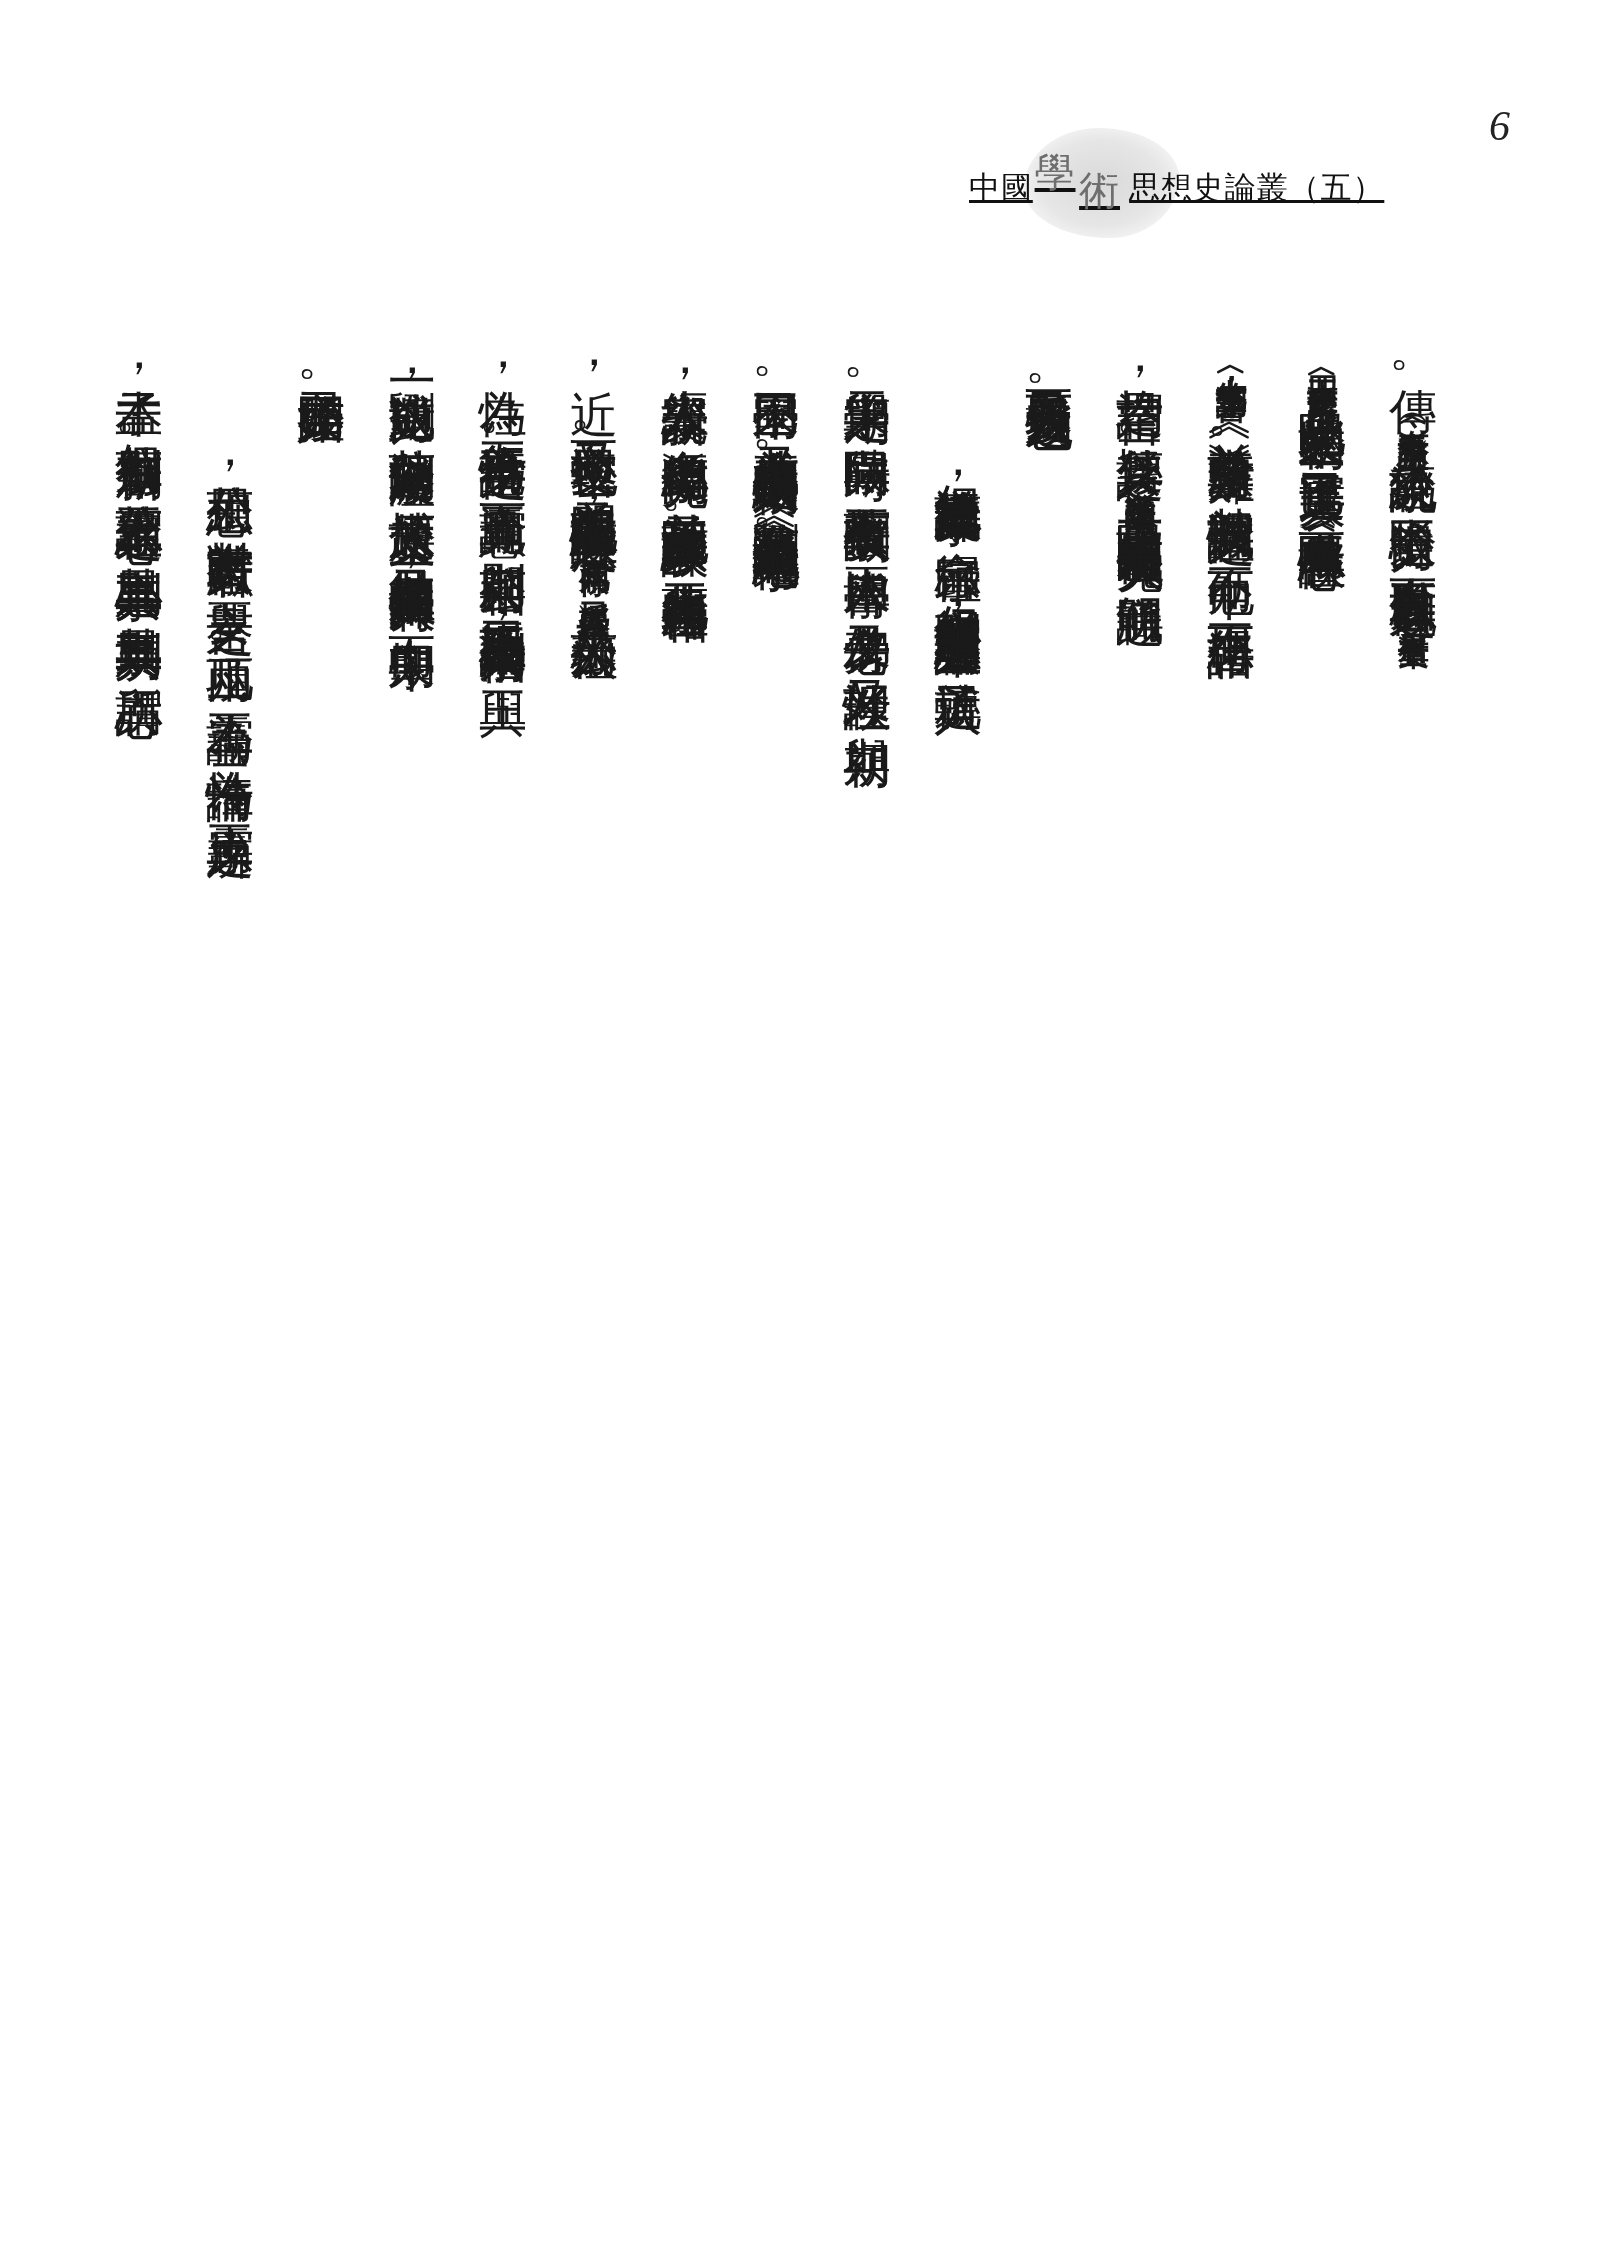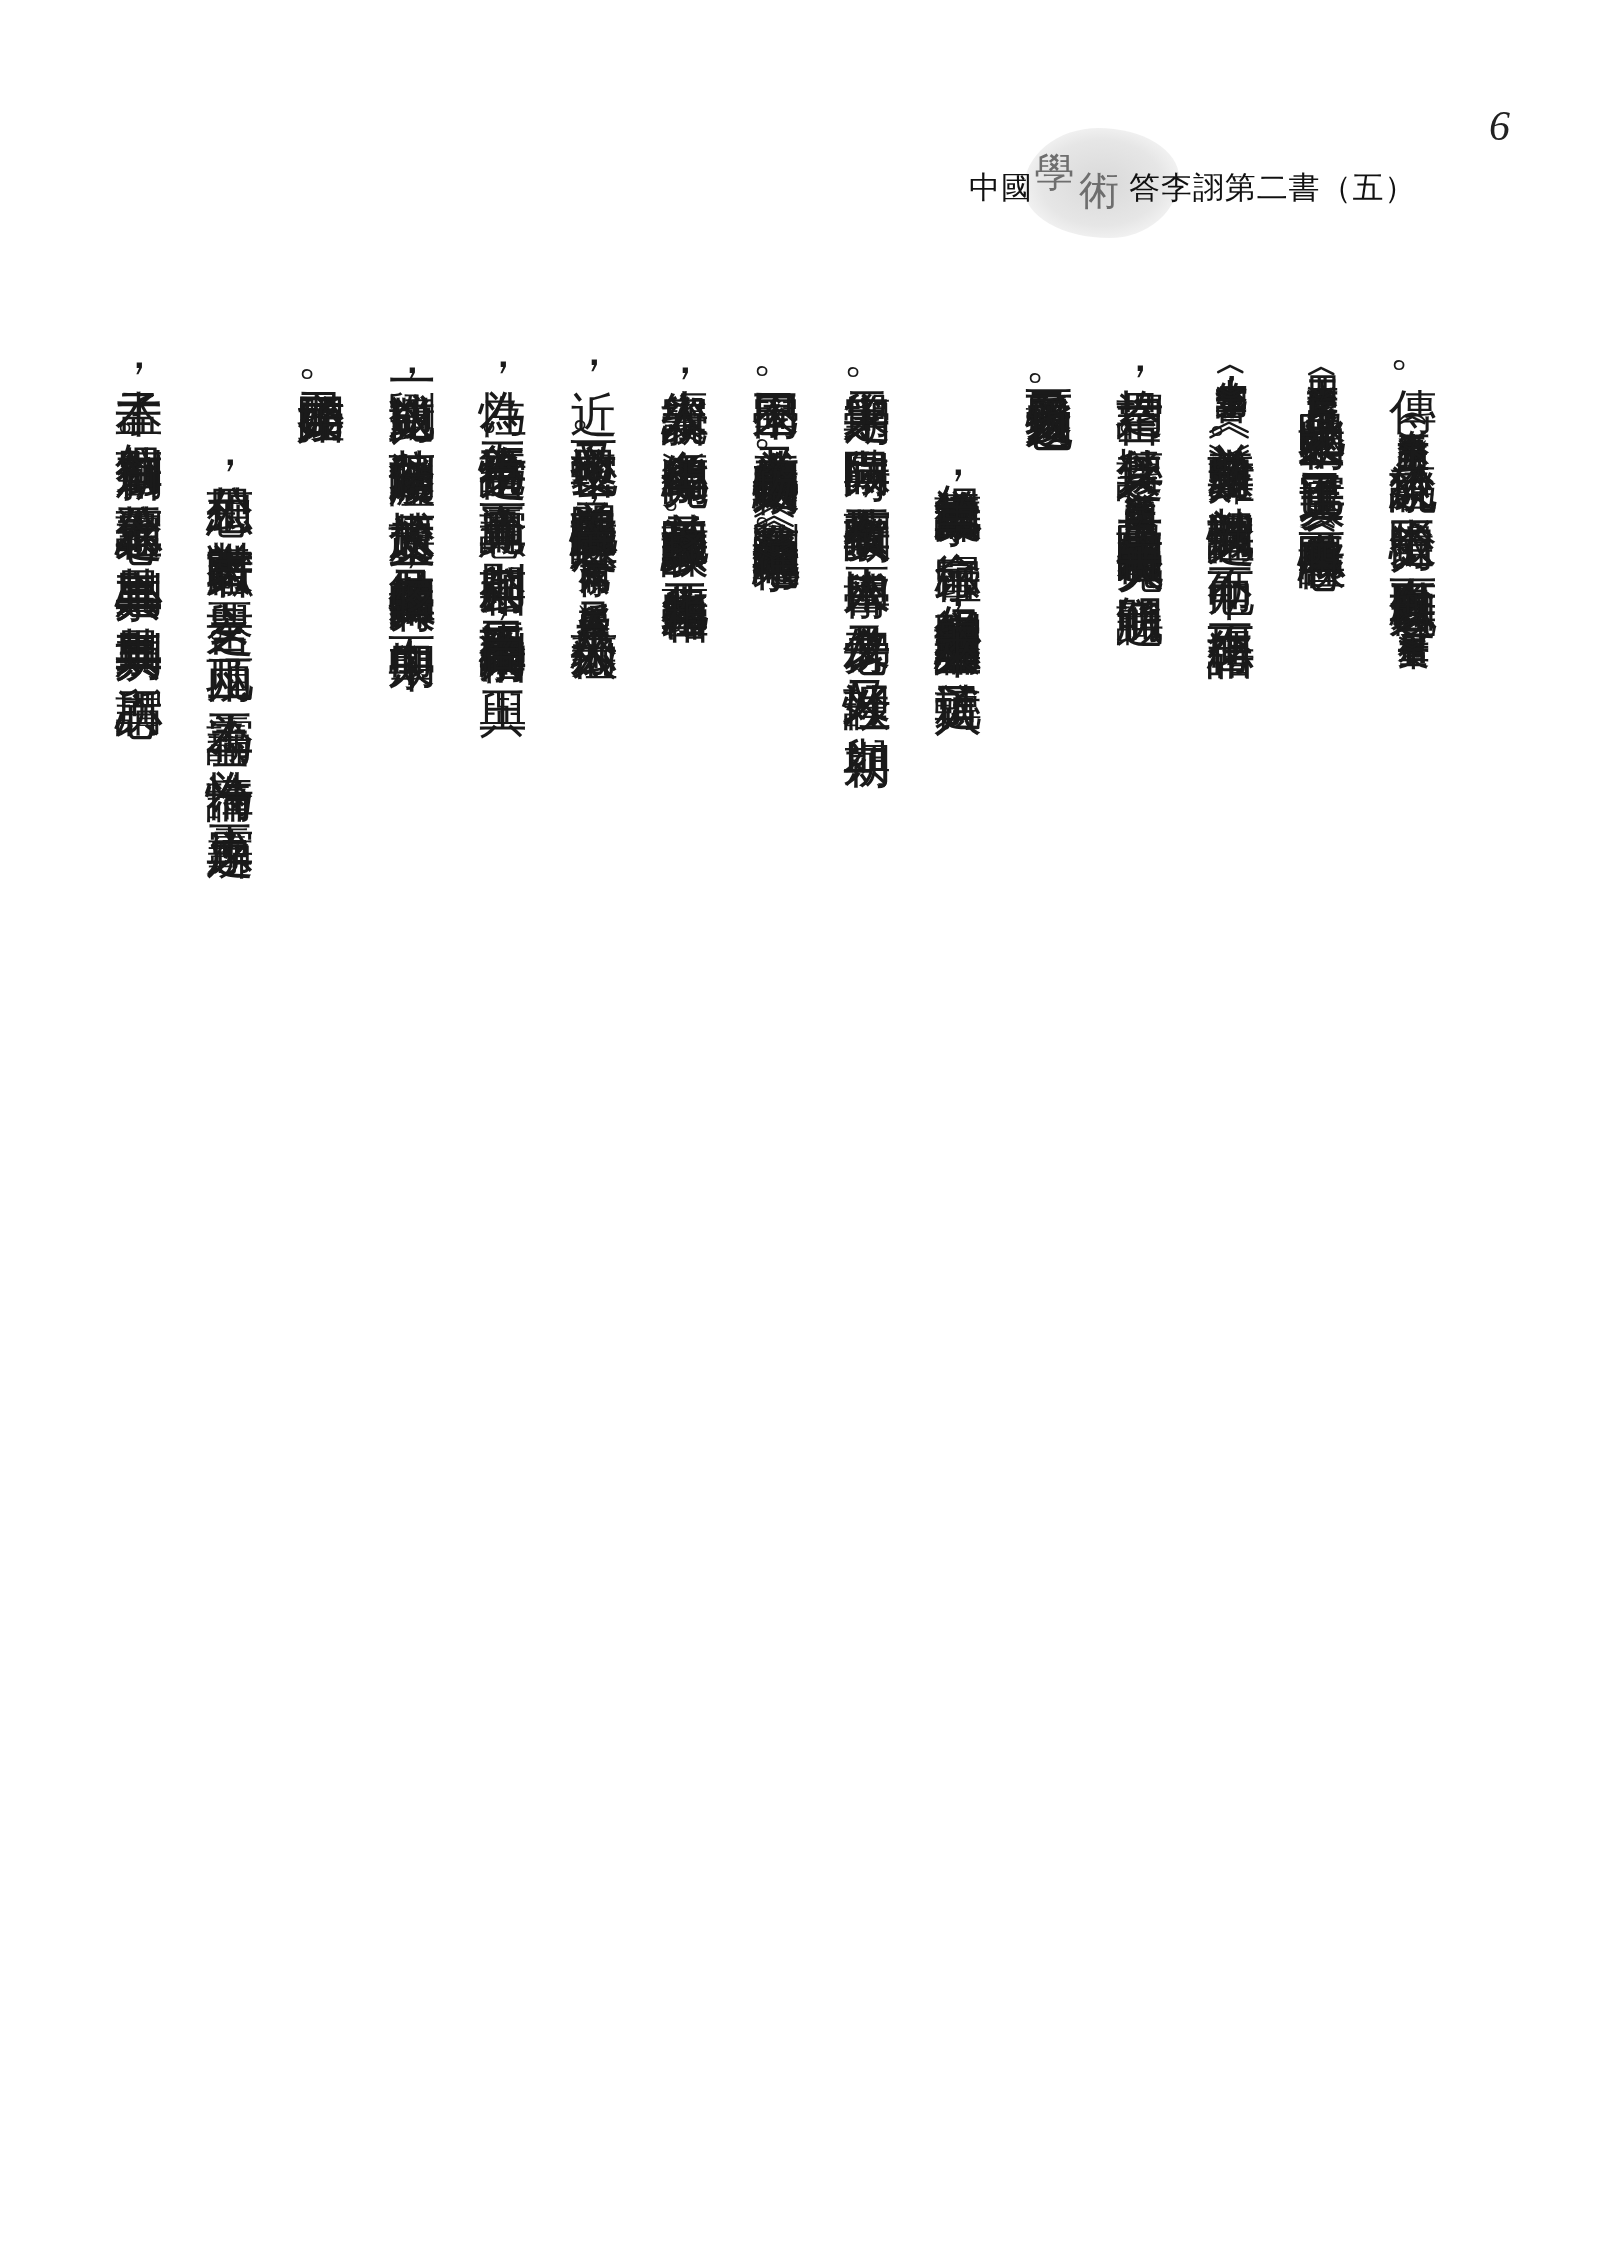--- a/index.html
+++ b/index.html
@@ -44,20 +44,21 @@
     position: absolute;
     top: 25.6px;
     left: 0;
     white-space: nowrap;
     font-family: "DejaVu Sans", "Liberation Sans", sans-serif;
     font-size: 31px;
     color: #111;
     letter-spacing: 0.9px;
     display: flex;
     align-items: flex-end;
+    text-decoration: underline;
   }
   .header-text .accent {
     color: #6e6e6e;
     font-size: 40px;
     font-family: "DejaVu Serif", serif;
     position: relative;
     margin: 0 1.8px;
   }
   .header-text .accent.a1 { top: -9.1px; }
   .header-text .accent.a2 { top: 9.1px; margin-right: 9.1px; }
@@ -87,21 +88,21 @@
 <body>
 
 <div class="page-number">6</div>
 
 <div class="running-header">
   <div class="header-blob"></div>
   <div class="header-text">
     <span>中國</span>
     <span class="accent a1">學</span>
     <span class="accent a2">術</span>
-    <span>答李詡第二書（五）</span>
+    <span>思想史論叢（五）</span>
   </div>
 </div>
 
 <div class="text-block" id="text-block">
 
   <div class="col">
     <span>傳。</span><span class="note">（有〈春秋論〉上中下）</span><span>於偽說亂經，中駁不遺餘力，直有百世以俟知者之概。</span><span class="note">（可看《居士集》</span>
   </div>
   <div class="col">
     <span class="note">四十三〈廖氏文集序〉）</span><span>此見歐陽之於宋初，實已邁進了一大步。而歐陽不喜談心性</span><span class="note">（看《居士集》四</span>

